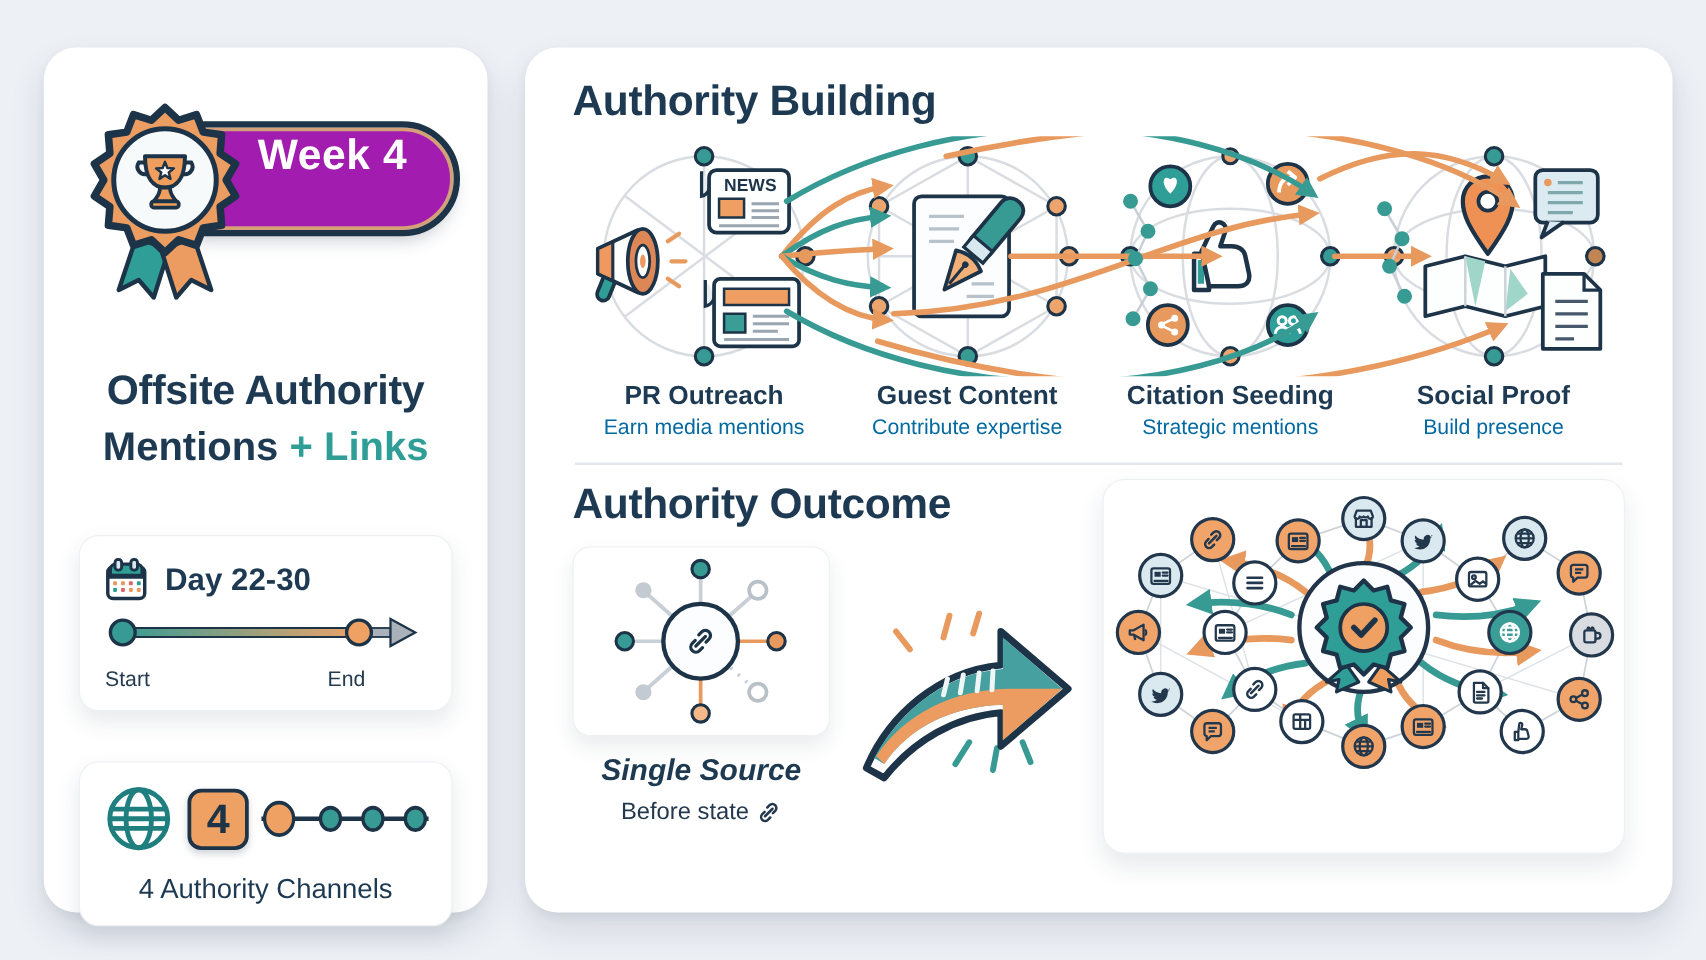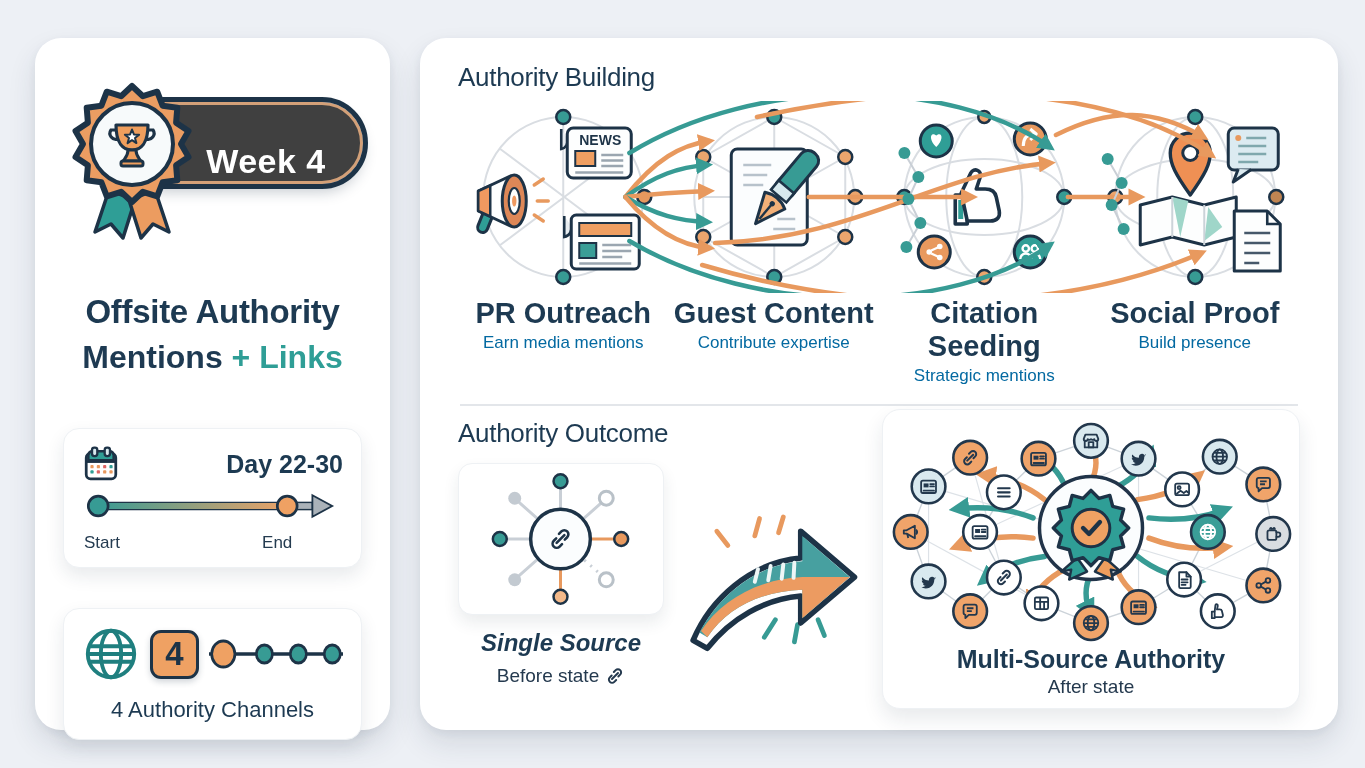--- a/index.html
+++ b/index.html
@@ -2,47 +2,47 @@
 <html><head>
 <meta charset="utf-8">
 <style>
   *{margin:0;padding:0;box-sizing:border-box;}
   html,body{width:1365px;height:768px;overflow:hidden;}
   body{background:#edf0f5;font-family:"Liberation Sans",sans-serif;color:#1e3a52;position:relative;}
   .panel{position:absolute;background:#fff;border-radius:26px;box-shadow:0 14px 28px rgba(30,50,70,.12),0 3px 8px rgba(30,50,70,.06);}
   
   #left-panel{left:35px;top:38px;width:355px;height:692px;}
   .badge-wrap{position:relative;height:185px;margin-top:42px;}
-  .week-pill{position:absolute;left:88px;top:22px;width:240px;height:82px;background:#404040;border:3px solid #d3a078;outline:5px solid #1d3347;border-radius:48px;display:flex;align-items:flex-end;justify-content:center;padding-left:46px;box-shadow:0 8px 14px rgba(30,50,70,.25);}
+  .week-pill{position:absolute;left:88px;top:22px;width:240px;height:82px;background:#a21caf;border:3px solid #d3a078;outline:5px solid #1d3347;border-radius:48px;display:flex;align-items:flex-start;justify-content:center;padding-left:46px;box-shadow:0 8px 14px rgba(30,50,70,.25);}
   .week-pill span{color:#fff;font-size:34px;font-weight:700;letter-spacing:.5px;}
   .rosette-svg{position:absolute;left:18px;top:-8px;}
   .panel-title{text-align:center;font-size:33px;font-weight:700;color:#1d3a52;margin-top:28px;letter-spacing:-.3px;}
   .panel-sub{text-align:center;font-size:32px;font-weight:700;margin-top:8px;}
   .panel-sub .accent{color:#2f9e96;}
   .mini-card{margin:0 28px;background:#fff;border:1px solid #eef1f4;border-radius:16px;box-shadow:0 8px 18px rgba(30,50,70,.10);padding:16px 18px 12px;}
   #day-card{margin-top:52px;}
-  .day-head{display:flex;align-items:center;justify-content:space-between;gap:12px;}
+  .day-head{display:flex;align-items:center;justify-content:flex-start;gap:12px;}
   .day-head .range{font-size:25px;font-weight:700;color:#1d3a52;}
   .tl-labels{position:relative;height:22px;font-size:17px;color:#243b50;}
   .tl-labels .start{position:absolute;left:2px;}
   .tl-labels .end{position:absolute;left:69%;}
   #channels-card{margin-top:40px;padding-bottom:16px;}
   .channels-row{display:flex;align-items:center;gap:10px;}
   .count-box{width:49px;height:49px;flex:0 0 49px;background:#efa163;border:3px solid #1d3347;border-radius:11px;display:flex;align-items:center;justify-content:center;font-size:33px;font-weight:700;color:#1d3347;box-shadow:0 3px 6px rgba(30,50,70,.2);}
   .chain-svg{flex:1;}
   .channels-label{text-align:center;font-size:22px;font-weight:400;color:#1d3a52;margin-top:14px;}
   
   #right-panel{left:420px;top:38px;width:918px;height:692px;padding:24px 38px 0;}
-  .section-title{font-size:26px;font-weight:400;color:#1d3a52;letter-spacing:-.3px;}
+  .section-title{font-size:34px;font-weight:700;color:#1d3a52;letter-spacing:-.3px;}
   .illus-row{position:relative;height:192px;margin-top:8px;display:grid;grid-template-columns:repeat(4,1fr);}
   .illus-row svg.cell{width:100%;height:192px;}
   #flow-overlay{position:absolute;inset:0;width:100%;height:100%;}
   .labels-row{display:grid;grid-template-columns:repeat(4,1fr);margin-top:4px;}
   .labels-row .lbl{text-align:center;}
-  .labels-row h3{font-size:29px;font-weight:700;color:#1d3a52;}
+  .labels-row h3{font-size:21px;font-weight:700;color:#1d3a52;}
   .labels-row p{font-size:17px;color:#0369a1;margin-top:3px;}
   .divider{border:none;border-top:2px solid #e3e6ea;margin:18px 2px 12px;}
   .outcome-row{display:flex;align-items:flex-start;gap:18px;margin-top:14px;}
   .outcome-left{width:206px;text-align:center;flex:0 0 206px;}
   .single-card{height:152px;background:#fff;border:1px solid #eef1f4;border-radius:14px;box-shadow:0 8px 16px rgba(30,50,70,.09);}
   .outcome-left h3{font-size:24px;font-weight:700;margin-top:14px;color:#1d3a52;font-style:italic;}
   .before-line{font-size:19px;color:#24394e;margin-top:8px;display:flex;align-items:center;justify-content:center;gap:6px;}
   .swoosh-wrap{flex:0 0 182px;margin-top:36px;}
   .multi-card{flex:1;height:300px;margin-top:-54px;background:#fff;border:1px solid #eef1f4;border-radius:18px;box-shadow:0 10px 20px rgba(30,50,70,.10);position:relative;overflow:hidden;}
   .multi-card svg.net{display:block;width:100%;height:234px;margin-top:2px;}
@@ -659,20 +659,16 @@
             </g>
           <g transform="translate(210,116)">
             <circle r="52" fill="#fbfdfe" stroke="#213449" stroke-width="3.5"></circle>
             <polygon points="-14,30 -4,44 -22,52 -20,42 -30,44" fill="#2f9e96" stroke="#1d3347" stroke-width="2.5" stroke-linejoin="round"></polygon>
             <polygon points="14,30 4,44 22,52 20,42 30,44" fill="#ef9e5d" stroke="#1d3347" stroke-width="2.5" stroke-linejoin="round"></polygon>
             <path fill="#2f9e96" stroke="#1d3347" stroke-width="3.5" stroke-linejoin="round" d="M0.0,-38.0L8.0,-29.9L19.0,-32.9L21.9,-21.9L32.9,-19.0L29.9,-8.0L38.0,0.0L29.9,8.0L32.9,19.0L21.9,21.9L19.0,32.9L8.0,29.9L0.0,38.0L-8.0,29.9L-19.0,32.9L-21.9,21.9L-32.9,19.0L-29.9,8.0L-38.0,0.0L-29.9,-8.0L-32.9,-19.0L-21.9,-21.9L-19.0,-32.9L-8.0,-29.9Z"></path>
             <circle r="19" fill="#efa163" stroke="#1d3347" stroke-width="3"></circle>
             <path d="M-8,0 L-2,6 L9,-6" fill="none" stroke="#1d3347" stroke-width="4.5" stroke-linecap="round" stroke-linejoin="round"></path>
           </g>
         </svg>
-        <div class="multi-labels">
-          <h3>Multi-Source Authority</h3>
-          <p>After state</p>
-        </div>
       </div>
     </div>
   </section>
 </main>
 
 </body></html>

